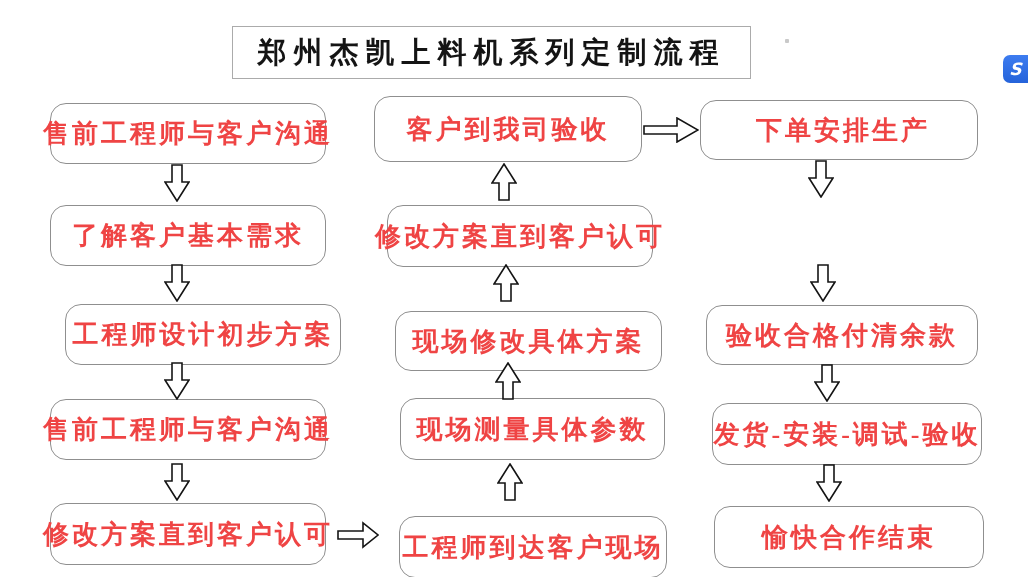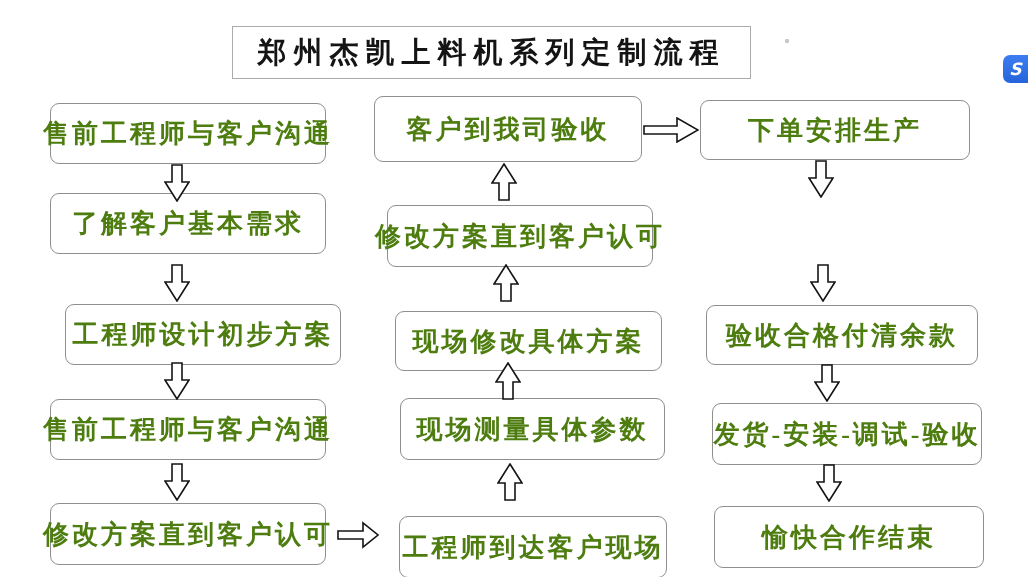--- a/index.html
+++ b/index.html
@@ -16,23 +16,23 @@
     border:1.5px solid #ababab;
     background:#fff;
     display:flex;align-items:center;justify-content:center;
     font-size:29px;font-weight:bold;color:#141414;
     letter-spacing:7px;
   }
   .box{
     position:absolute;
     background:#ffffff;
     border:1.4px solid #8f8f8f;
-    border-radius:9px;
+    border-radius:16px;
     display:flex;align-items:center;justify-content:center;
-    font-size:26px;font-weight:bold;color:#4d7c0f;
+    font-size:26px;font-weight:bold;color:#ef4444;
     letter-spacing:3px;
     white-space:nowrap;
   }
   .arrow{position:absolute;}
   .arrow svg{display:block;}
   .widget{
     position:absolute;
     left:1003px;top:55px;width:34px;height:28px;
     background:linear-gradient(180deg,#3d7cf0,#2563da);
     border-radius:7px;
@@ -51,32 +51,32 @@
 </style>
 </head>
 <body>
 
 <div class="canvas">
 
   <div class="title-box">郑州杰凯上料机系列定制流程</div>
   <div class="dot"></div>
 
   <div class="box" style="left:50px;top:103px;width:274px;height:59px;">售前工程师与客户沟通</div>
-  <div class="box" style="left:50px;top:193px;width:274px;height:59px;">了解客户基本需求</div>
+  <div class="box" style="left:50px;top:205px;width:274px;height:59px;">了解客户基本需求</div>
   <div class="box" style="left:65px;top:304px;width:274px;height:59px;">工程师设计初步方案</div>
   <div class="box" style="left:50px;top:399px;width:274px;height:59px;">售前工程师与客户沟通</div>
   <div class="box" style="left:50px;top:503px;width:274px;height:60px;">修改方案直到客户认可</div>
 
   <div class="box" style="left:374px;top:96px;width:266px;height:64px;">客户到我司验收</div>
   <div class="box" style="left:387px;top:205px;width:264px;height:60px;">修改方案直到客户认可</div>
   <div class="box" style="left:395px;top:311px;width:265px;height:58px;">现场修改具体方案</div>
   <div class="box" style="left:400px;top:398px;width:263px;height:60px;">现场测量具体参数</div>
   <div class="box" style="left:399px;top:503px;width:266px;height:60px;margin-top:13px;">工程师到达客户现场</div>
 
-  <div class="box" style="left:700px;top:100px;width:268px;height:58px;">下单安排生产</div>
+  <div class="box" style="left:700px;top:100px;width:268px;height:58px;padding-left:8px;">下单安排生产</div>
   <div class="box" style="left:706px;top:305px;width:270px;height:58px;">验收合格付清余款</div>
   <div class="box" style="left:712px;top:403px;width:268px;height:60px;">发货-安装-调试-验收</div>
   <div class="box" style="left:714px;top:506px;width:268px;height:60px;">愉快合作结束</div>
 
   <div class="arrow" style="left:164px;top:164px;">
     <svg width="26" height="38" viewBox="0 0 26 38">
         <polygon points="8,1 18,1 18,18 25,18 13,37 1,18 8,18" fill="#ffffff" stroke="#141414" stroke-width="1.6"></polygon>
       </svg>
   </div>
   <div class="arrow" style="left:164px;top:264px;">

